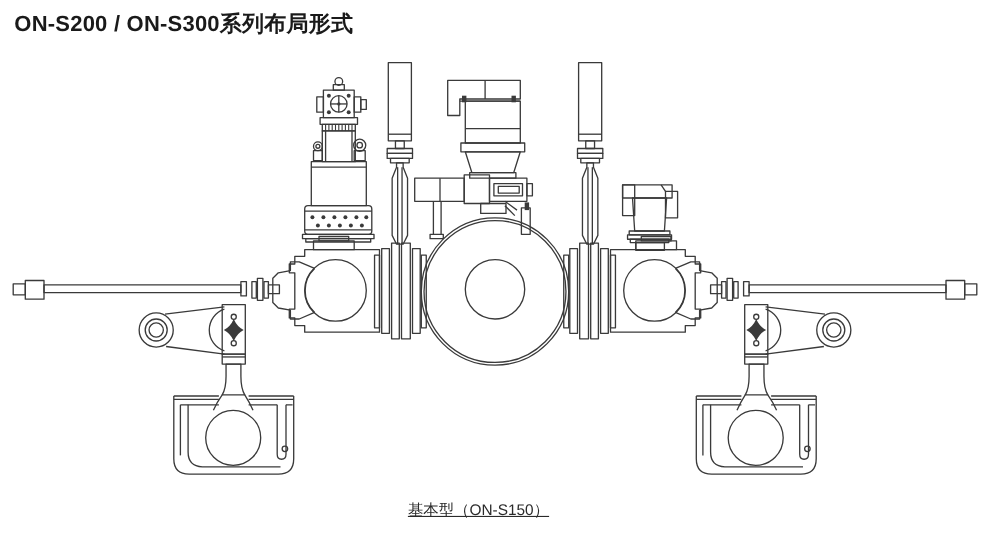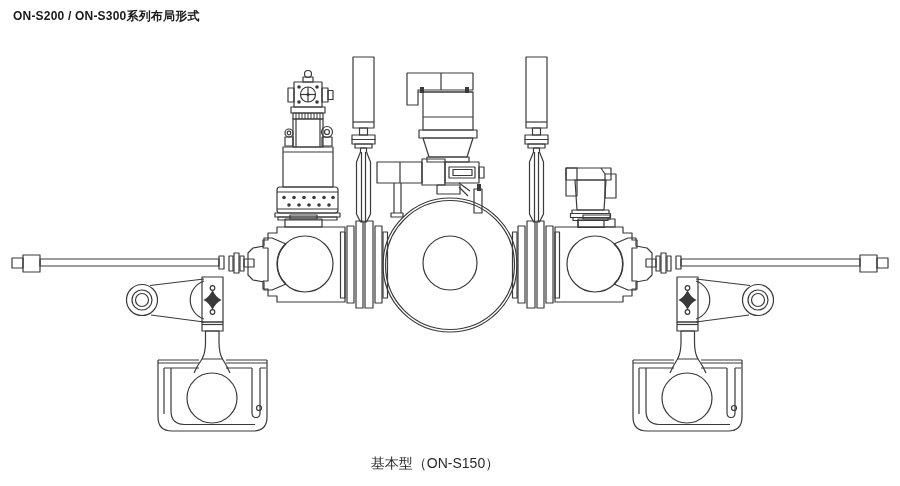--- a/index.html
+++ b/index.html
@@ -9,31 +9,31 @@
   }
   html,body{margin:0;padding:0;}
   body{
     width:900px;height:486px;
     background:var(--background);
     font-family:"Liberation Sans","DejaVu Sans",sans-serif;
     position:relative;overflow:hidden;
   }
   .page-title{
     position:absolute;left:13px;top:8px;margin:0;
-    font-size:12px;font-weight:bold;color:var(--text);
+    font-size:20px;font-weight:bold;color:var(--text);
     letter-spacing:0.2px;white-space:nowrap;
   }
   .diagram-wrap{position:absolute;left:0;top:0;width:900px;height:486px;}
   svg{display:block;width:900px;height:486px;}
   .draw{stroke:var(--line);fill:none;stroke-width:1.2;stroke-linejoin:round;stroke-linecap:butt;}
   .thin{stroke-width:1;}
   .dk{fill:var(--line);stroke:none;}
   .figure-caption{
     position:absolute;left:330px;top:455px;width:210px;
-    text-align:center;font-size:14px;color:#2a2a2a;white-space:nowrap;
+    text-align:center;font-size:14px;color:#2a2a2a;white-space:nowrap;text-decoration:underline;
   }
 </style>
 </head>
 <body>
 
 <h1 class="page-title">ON-S200 / ON-S300系列布局形式</h1>
 
 <div class="diagram-wrap">
 <svg viewBox="0 0 900 486" xmlns="http://www.w3.org/2000/svg" xmlns:xlink="http://www.w3.org/1999/xlink">
 

